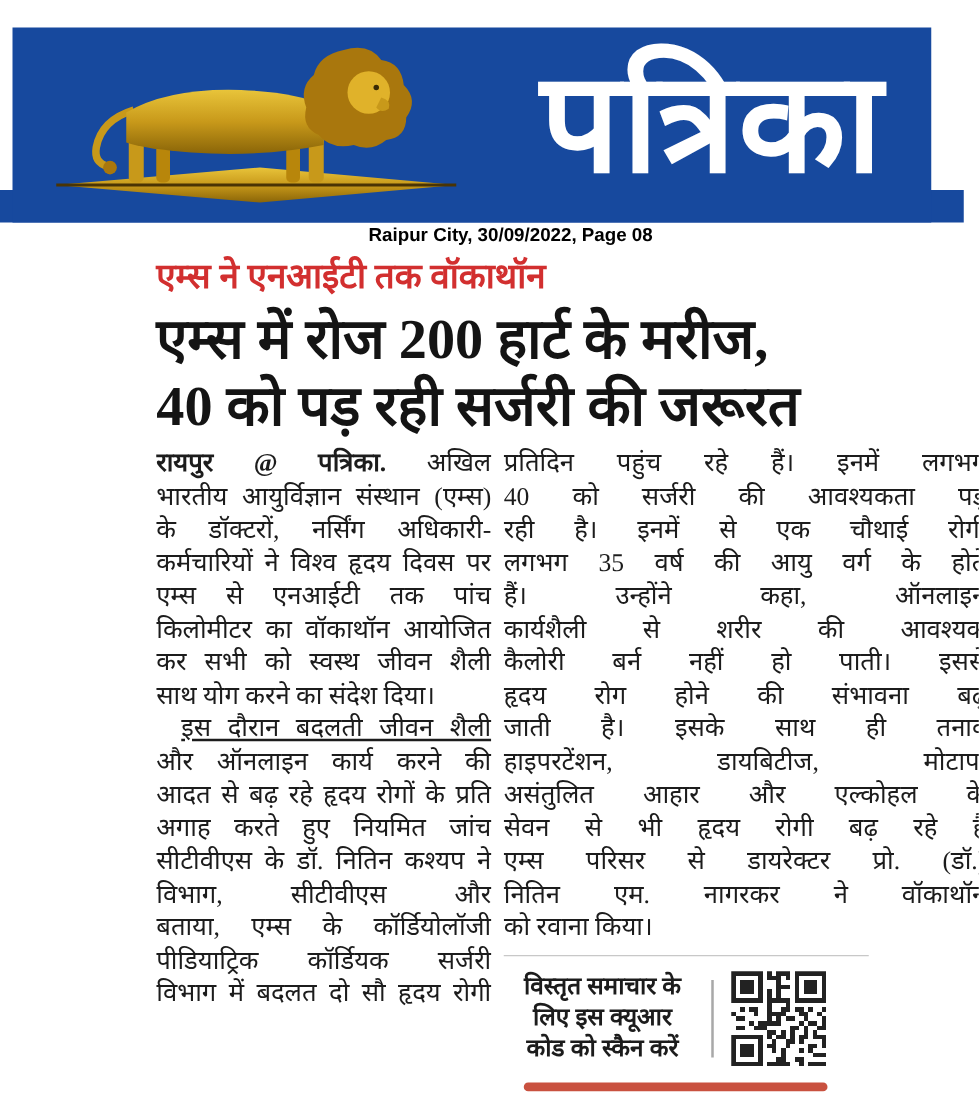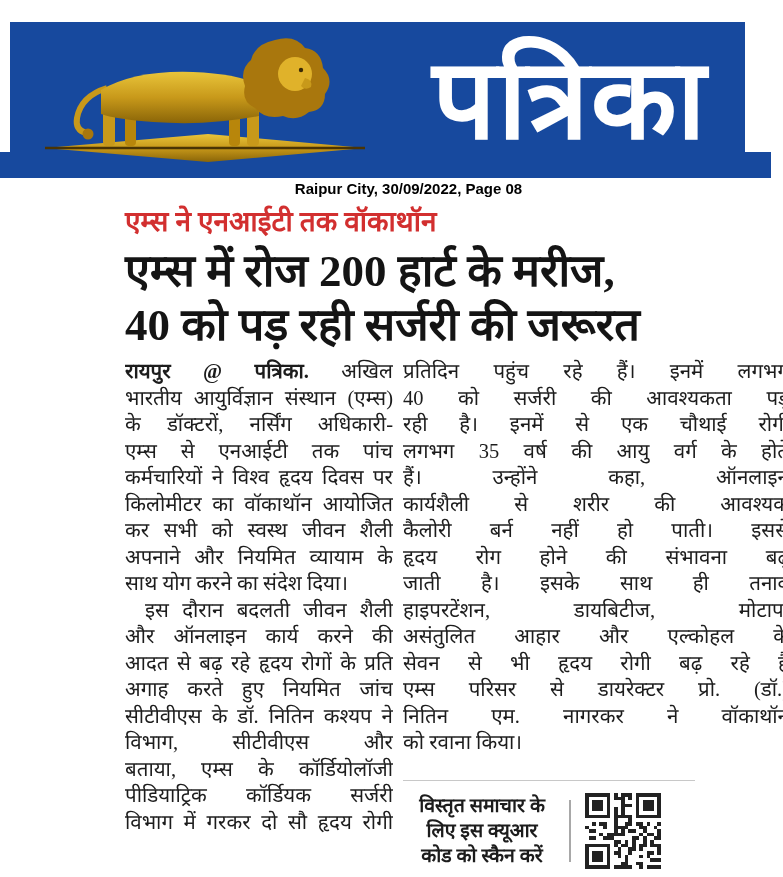--- a/index.html
+++ b/index.html
@@ -45,27 +45,27 @@
     font-size:45px; line-height:54px; white-space:nowrap;
   }
   .cols { display:flex; gap:10px; margin-top:6px; }
   .col-left  { width:268px; flex:none; }
   .col-right { width:386px; flex:none; }
   .bl {
     font-size:20.5px; line-height:26.5px; color:#1c1c1c;
     text-align:justify; text-align-last:justify; white-space:nowrap;
     white-space:normal; overflow:hidden; height:26.5px;
   }
-  .bl.indent { text-indent:20px; }
+  .bl.indent { text-indent:20px;text-decoration:underline; }
   .bl.end { text-align-last:left; }
   .bl b { font-weight:700;margin-top:48px; }
 
   
   .qr-box {
-    margin-top:24px; width:292px; border-top:1px solid #c8c8c8;
+    margin-top:8px; width:292px; border-top:1px solid #c8c8c8;
     padding-top:12px; display:flex; align-items:center;
   }
   .qr-caption {
     width:158px; text-align:center; font-weight:700; font-size:19.5px;
     line-height:25px; color:#1c1c1c;
   }
   .qr-divider { width:2px; height:62px; background:#a8a8a8; margin:0 14px 0 8px; }
   .qr-svg { width:76px; height:76px; }
   .qr-underline {
     margin:13px 0 0 16px; width:243px; height:7px; border-radius:4px;
@@ -119,35 +119,34 @@
   <div class="headline">
     <div>एम्स में रोज 200 हार्ट के मरीज,</div>
     <div>40 को पड़ रही सर्जरी की जरूरत</div>
   </div>
 
   <div class="cols">
     <div class="col-left" id="col-left">
         <div class="bl"><b>रायपुर @ पत्रिका.</b> अखिल</div>
         <div class="bl">भारतीय आयुर्विज्ञान संस्थान (एम्स)</div>
         <div class="bl">के डॉक्टरों, नर्सिंग अधिकारी-</div>
+        <div class="bl">कर्मचारियों ने विश्व हृदय दिवस पर</div>
         <div class="bl">एम्स से एनआईटी तक पांच</div>
-        <div class="bl">कर्मचारियों ने विश्व हृदय दिवस पर</div>
         <div class="bl">किलोमीटर का वॉकाथॉन आयोजित</div>
         <div class="bl">कर सभी को स्वस्थ जीवन शैली</div>
-        <div class="bl">अपनाने और नियमित व्यायाम के</div>
         <div class="bl end">साथ योग करने का संदेश दिया।</div>
         <div class="bl indent">इस दौरान बदलती जीवन शैली</div>
         <div class="bl">और ऑनलाइन कार्य करने की</div>
         <div class="bl">आदत से बढ़ रहे हृदय रोगों के प्रति</div>
         <div class="bl">अगाह करते हुए नियमित जांच</div>
         <div class="bl">सीटीवीएस के डॉ. नितिन कश्यप ने</div>
         <div class="bl">विभाग, सीटीवीएस और</div>
         <div class="bl">बताया, एम्स के कॉर्डियोलॉजी</div>
         <div class="bl">पीडियाट्रिक कॉर्डियक सर्जरी</div>
-        <div class="bl">विभाग में गरकर दो सौ हृदय रोगी</div>
+        <div class="bl">विभाग में बदलत दो सौ हृदय रोगी</div>
       </div>
     <div class="col-right">
       <div id="col-right-lines">
           <div class="bl">प्रतिदिन पहुंच रहे हैं। इनमें लगभग</div>
           <div class="bl">40 को सर्जरी की आवश्यकता पड़</div>
           <div class="bl">रही है। इनमें से एक चौथाई रोगी</div>
           <div class="bl">लगभग 35 वर्ष की आयु वर्ग के होते</div>
           <div class="bl">हैं। उन्होंने कहा, ऑनलाइन</div>
           <div class="bl">कार्यशैली से शरीर की आवश्यक</div>
           <div class="bl">कैलोरी बर्न नहीं हो पाती। इससे</div>

